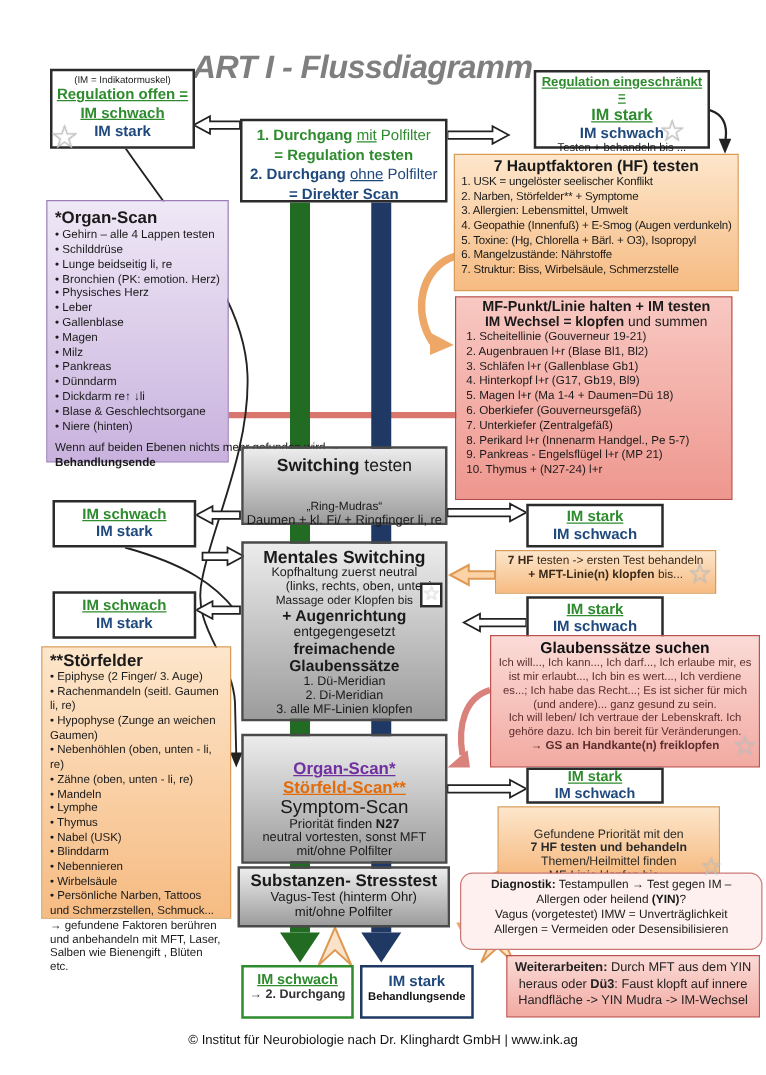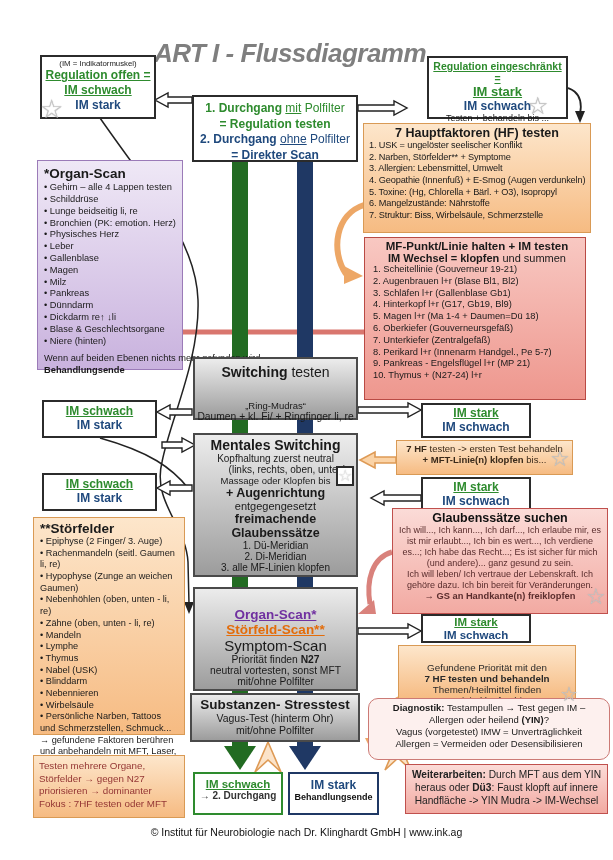--- a/index.html
+++ b/index.html
@@ -252,23 +252,20 @@
     <div style="font-size:10.5px;">mit/ohne Polfilter</div>
   </div>
 
   <div class="box" style="left:368px;top:698px;width:242px;height:62px;border:1.5px solid #cc7a75;border-radius:10px;background:#fdf0ee;padding-top:3px;font-size:9.5px;line-height:1.28;">
     <div><span style="font-weight:600;">Diagnostik:</span><span> Testampullen → Test gegen IM –</span></div>
     <div><span>Allergen oder heilend </span><span class="b">(YIN)</span><span>?</span></div>
     <div>Vagus (vorgetestet)  IMW = Unverträglichkeit</div>
     <div>Allergen = Vermeiden oder Desensibilisieren</div>
   </div>
 
-  <div class="box grad-orange maroon" style="left:33px;top:755px;width:152px;height:63px;padding:4px 5px;font-size:9.8px;line-height:1.28;text-align:left;">
-    <div>Testen mehrere Organe, Störfelder → gegen N27 priorisieren → dominanter Fokus : 7HF testen oder MFT</div>
-  </div>
 
   <div class="box white" style="left:193px;top:772px;width:90px;height:43px;border-color:#2e8b2e;padding-top:4px;">
     <div class="green b u" style="font-size:11.5px;">IM schwach</div>
     <div class="b" style="font-size:10px;color:#333;">→ 2. Durchgang</div>
   </div>
   <div class="box white" style="left:288px;top:772px;width:91px;height:43px;border-color:#1f3864;padding-top:4px;">
     <div class="navy b" style="font-size:12px;">IM stark</div>
     <div class="b" style="font-size:9px;color:#111;">Behandlungsende</div>
   </div>
 

